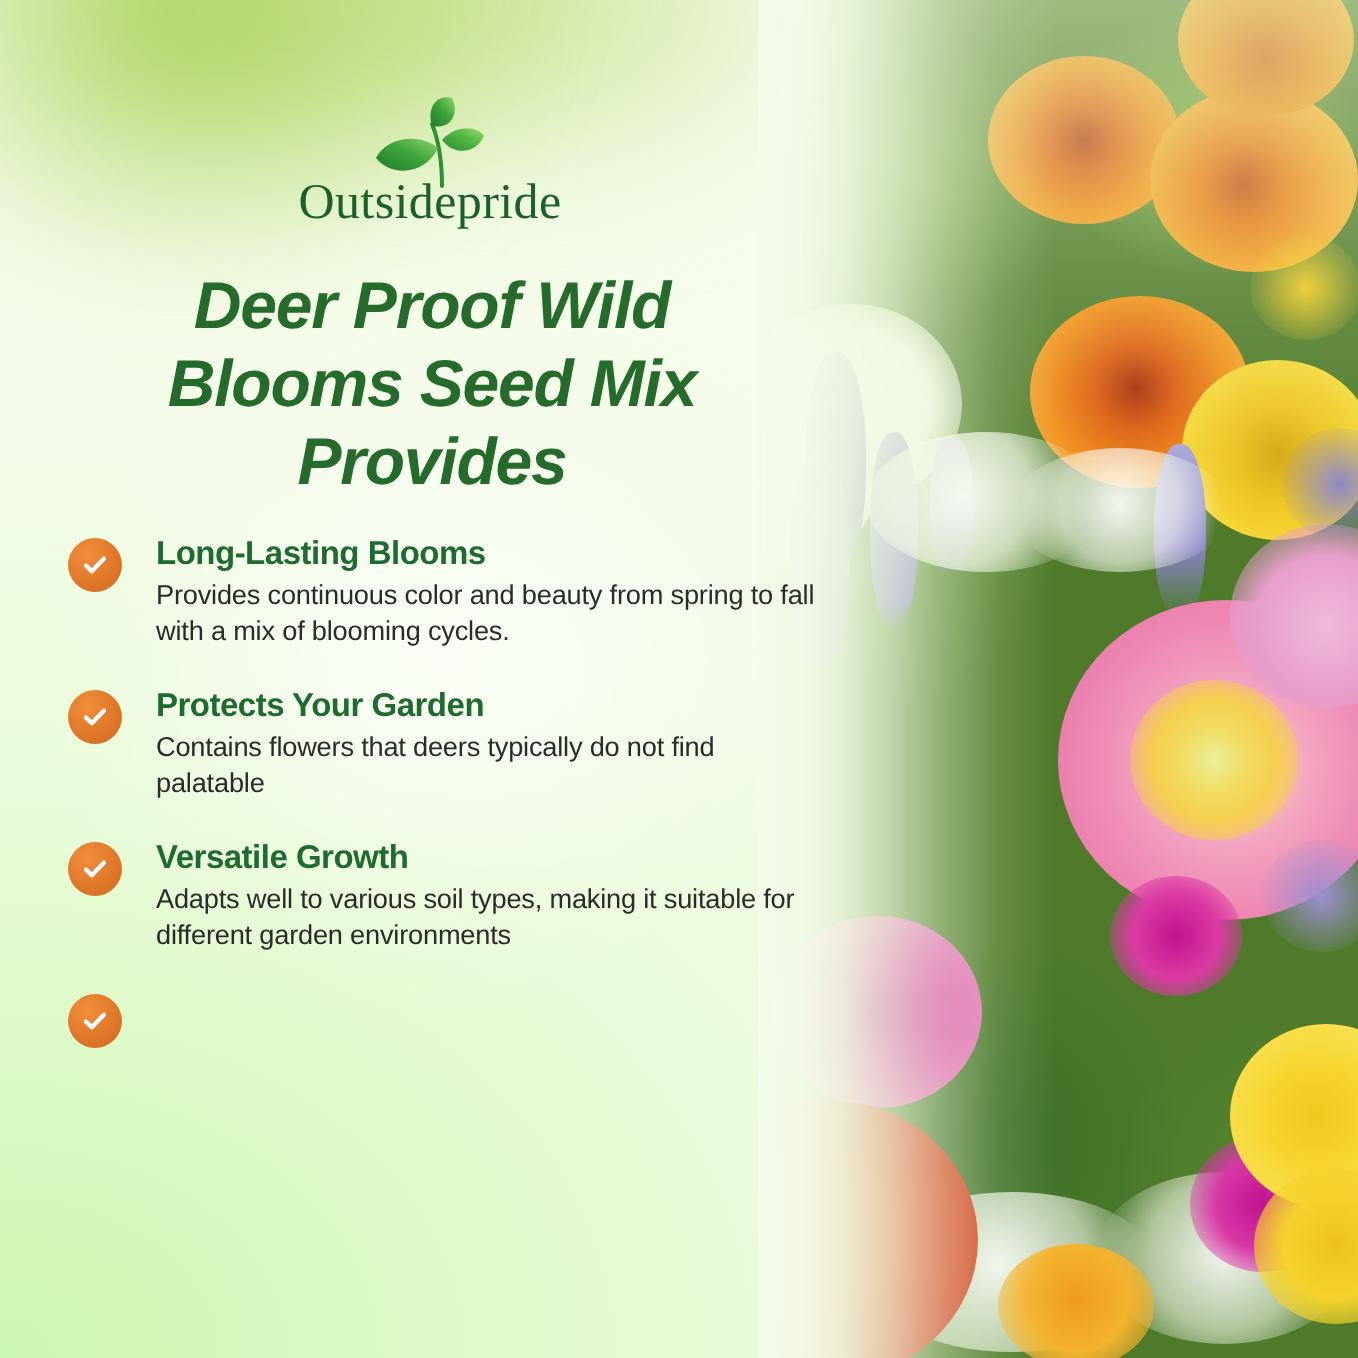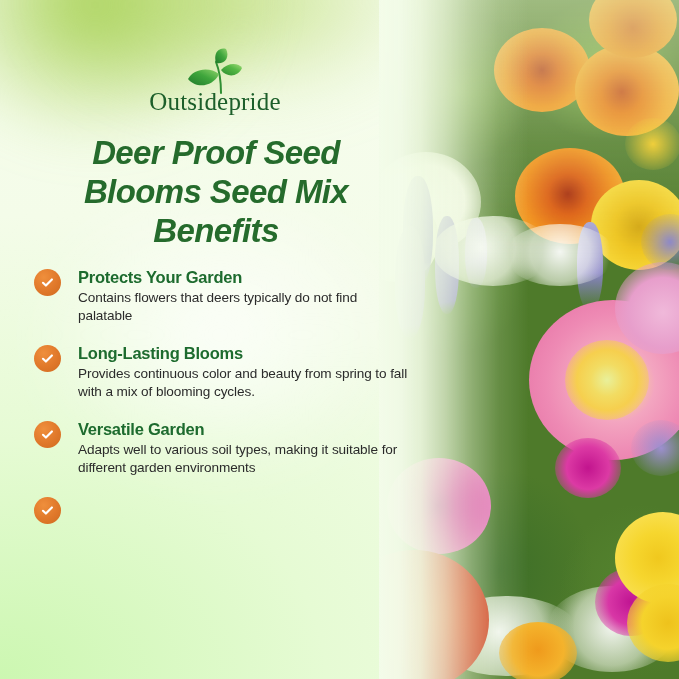--- a/index.html
+++ b/index.html
@@ -222,54 +222,54 @@
         <path d="M33 15 C30 5, 36 -1, 43 1 C47 9, 42 17, 33 15 Z" fill="url(#lg1)"></path>
 
         <path d="M38 22 C45 14, 56 15, 59 20 C55 29, 44 30, 38 22 Z" fill="url(#lg2)"></path>
 
         <path d="M36 26 C26 18, 10 21, 5 31 C13 41, 30 39, 36 26 Z" fill="url(#lg1)"></path>
       </svg>
       <span class="logo-word">Outsidepride</span>
     </div>
 
     <h1 class="title">
-      <span class="line">Deer Proof Seed</span>
+      <span class="line">Deer Proof Wild</span>
       <span class="line">Blooms Seed Mix</span>
-      <span class="line">Benefits</span>
+      <span class="line">Provides</span>
     </h1>
 
     <div class="benefits">
+
+      <div class="benefit">
+        <span class="check">
+          <svg width="15" height="15" viewBox="0 0 16 16">
+            <path d="M3.2 8.3 L6.3 11.3 L12.7 4.7" stroke="#ffffff" stroke-width="2.3" fill="none" stroke-linecap="round" stroke-linejoin="round"></path>
+          </svg>
+        </span>
+        <div class="b-title">Long-Lasting Blooms</div>
+        <div class="b-desc">Provides continuous color and beauty from spring to fall with a mix of blooming cycles.</div>
+      </div>
 
       <div class="benefit">
         <span class="check">
           <svg width="15" height="15" viewBox="0 0 16 16">
             <path d="M3.2 8.3 L6.3 11.3 L12.7 4.7" stroke="#ffffff" stroke-width="2.3" fill="none" stroke-linecap="round" stroke-linejoin="round"></path>
           </svg>
         </span>
         <div class="b-title">Protects Your Garden</div>
         <div class="b-desc">Contains flowers that deers typically do not find palatable</div>
       </div>
 
       <div class="benefit">
         <span class="check">
           <svg width="15" height="15" viewBox="0 0 16 16">
             <path d="M3.2 8.3 L6.3 11.3 L12.7 4.7" stroke="#ffffff" stroke-width="2.3" fill="none" stroke-linecap="round" stroke-linejoin="round"></path>
           </svg>
         </span>
-        <div class="b-title">Long-Lasting Blooms</div>
-        <div class="b-desc">Provides continuous color and beauty from spring to fall with a mix of blooming cycles.</div>
-      </div>
-
-      <div class="benefit">
-        <span class="check">
-          <svg width="15" height="15" viewBox="0 0 16 16">
-            <path d="M3.2 8.3 L6.3 11.3 L12.7 4.7" stroke="#ffffff" stroke-width="2.3" fill="none" stroke-linecap="round" stroke-linejoin="round"></path>
-          </svg>
-        </span>
-        <div class="b-title">Versatile Garden</div>
+        <div class="b-title">Versatile Growth</div>
         <div class="b-desc">Adapts well to various soil types, making it suitable for different garden environments</div>
       </div>
 
       <div class="benefit">
         <span class="check">
           <svg width="15" height="15" viewBox="0 0 16 16">
             <path d="M3.2 8.3 L6.3 11.3 L12.7 4.7" stroke="#ffffff" stroke-width="2.3" fill="none" stroke-linecap="round" stroke-linejoin="round"></path>
           </svg>
         </span>
       </div>

